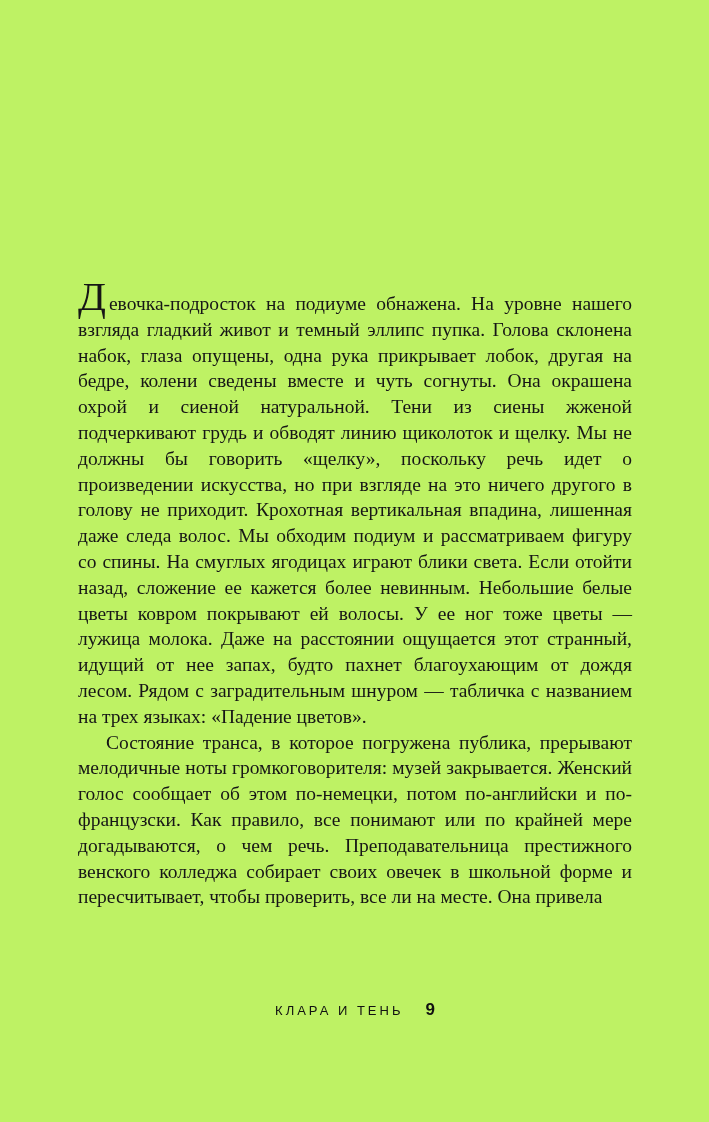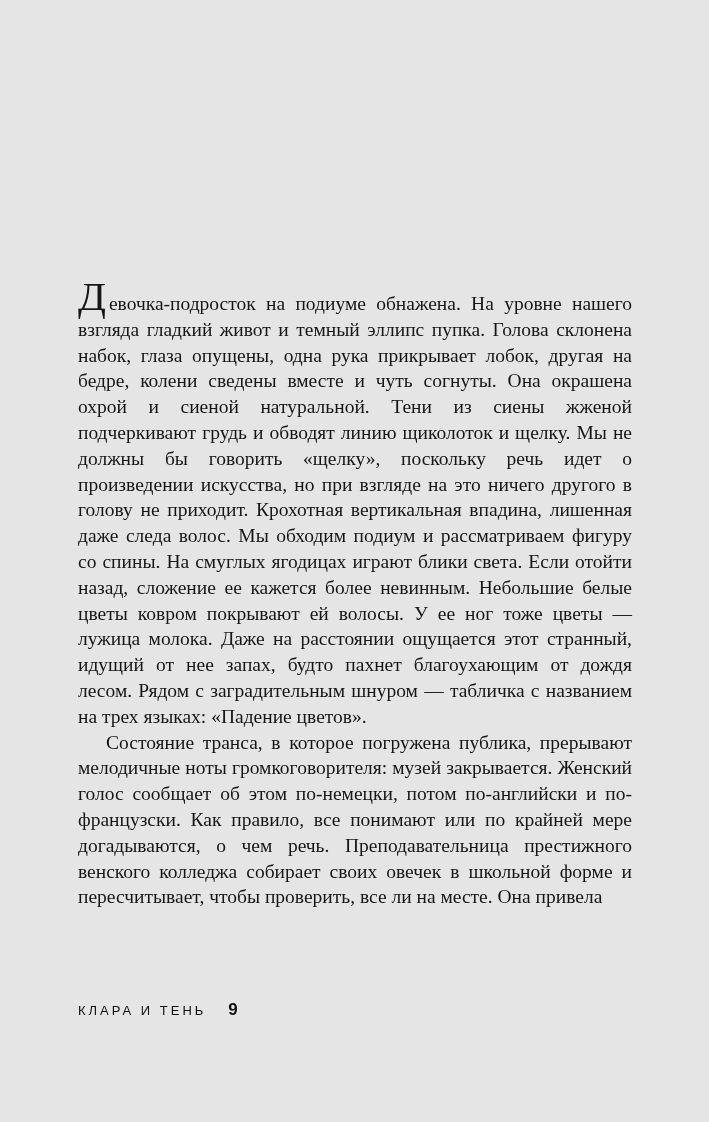--- a/index.html
+++ b/index.html
@@ -7,21 +7,21 @@
     body {
       width: 709px;
       height: 1122px;
       background: #ffffff;
       position: relative;
       overflow: hidden;
     }
     .page {
       position: absolute;
       inset: 0;
-      background: #e5e5e5;
+      background: #bef264;
       color: #161616;
       font-family: "Liberation Serif", "DejaVu Serif", serif;
     }
     .text-block {
       position: absolute;
       left: 78px;
       top: 284px;
       width: 554px;
       font-size: 19.5px;
       line-height: 25.8px;
@@ -45,21 +45,21 @@
       letter-spacing: 1px;
       padding-right: 2px;
       font-weight: 400;
     }
     .footer {
       position: absolute;
       left: 78px;
       top: 1000px;
       width: 554px;
       display: flex;
-      justify-content: flex-start;
+      justify-content: center;
       align-items: center;
       gap: 22px;
       font-family: "Liberation Sans", "DejaVu Sans", sans-serif;
       color: #111111;
     }
     .running-title {
       font-size: 13px;
       letter-spacing: 3px;
       font-weight: 400;
     }

